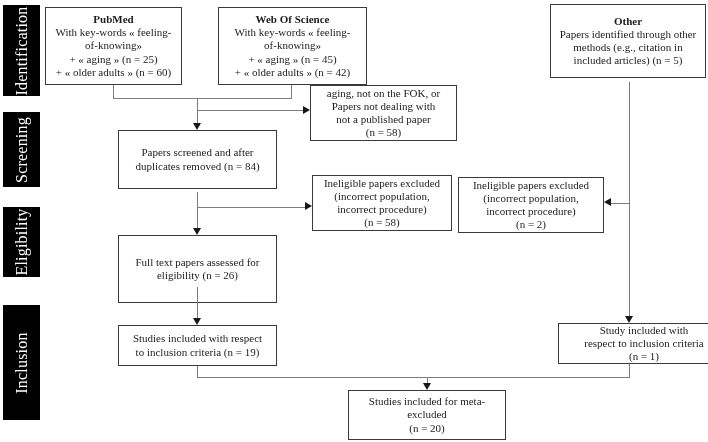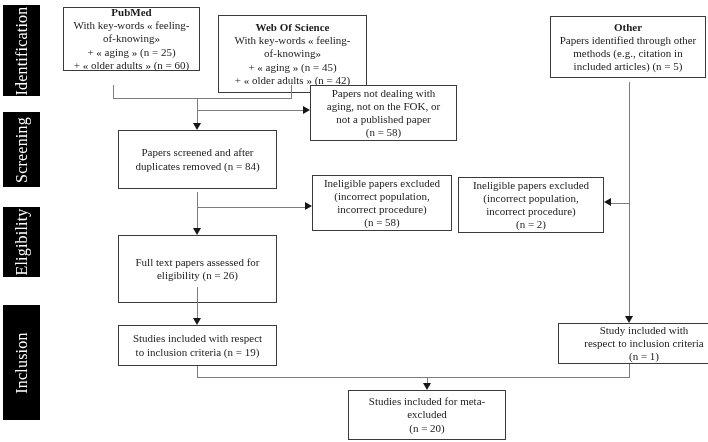--- a/index.html
+++ b/index.html
@@ -78,46 +78,46 @@
   <div class="stage" style="top:112px;height:75px">
     <span class="stage-label">Screening</span>
   </div>
   <div class="stage" style="top:207px;height:70px">
     <span class="stage-label">Eligibility</span>
   </div>
   <div class="stage" style="top:305px;height:115px">
     <span class="stage-label">Inclusion</span>
   </div>
 
-  <div class="fbox" style="left:63px;top:7px;width:137px;height:64px">
+  <div class="fbox" style="left:45px;top:7px;width:137px;height:78px">
     <div class="btitle">PubMed</div>
     <div>With key-words « feeling-</div>
     <div>of-knowing»</div>
     <div>+ « aging » (n = 25)</div>
     <div>+ « older adults » (n = 60)</div>
   </div>
 
-  <div class="fbox" style="left:218px;top:15px;width:149px;height:78px">
+  <div class="fbox" style="left:218px;top:7px;width:149px;height:78px">
     <div class="btitle">Web Of Science</div>
     <div>With key-words « feeling-</div>
     <div>of-knowing»</div>
     <div>+ « aging » (n = 45)</div>
     <div>+ « older adults » (n = 42)</div>
   </div>
 
-  <div class="fbox" style="left:550px;top:16px;width:156px;height:62px">
+  <div class="fbox" style="left:550px;top:4px;width:156px;height:74px">
     <div class="btitle">Other</div>
     <div>Papers identified through other</div>
     <div>methods (e.g., citation in</div>
     <div>included articles) (n = 5)</div>
   </div>
 
   <div class="fbox" style="left:310px;top:85px;width:147px;height:56px">
+    <div>aging, not on the FOK, or</div>
     <div>Papers not dealing with</div>
-    <div>aging, not on the FOK, or</div>
     <div>not a published paper</div>
     <div>(n = 58)</div>
   </div>
 
   <div class="fbox" style="left:118px;top:130px;width:159px;height:59px">
     <div>Papers screened and after</div>
     <div>duplicates removed (n = 84)</div>
   </div>
 
   <div class="fbox" style="left:312px;top:175px;width:140px;height:56px">

